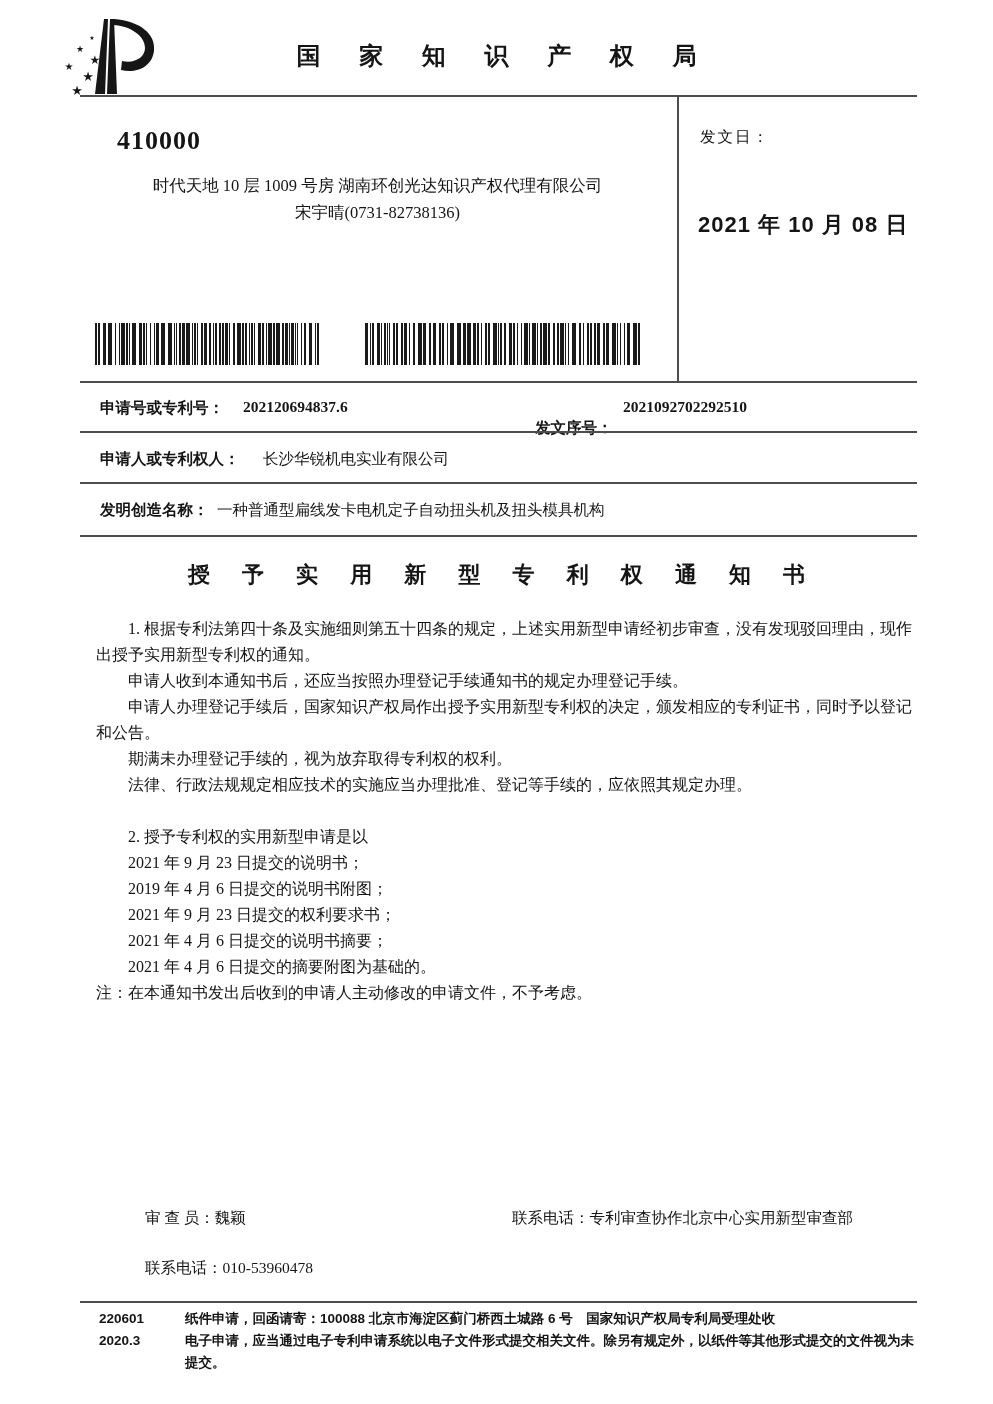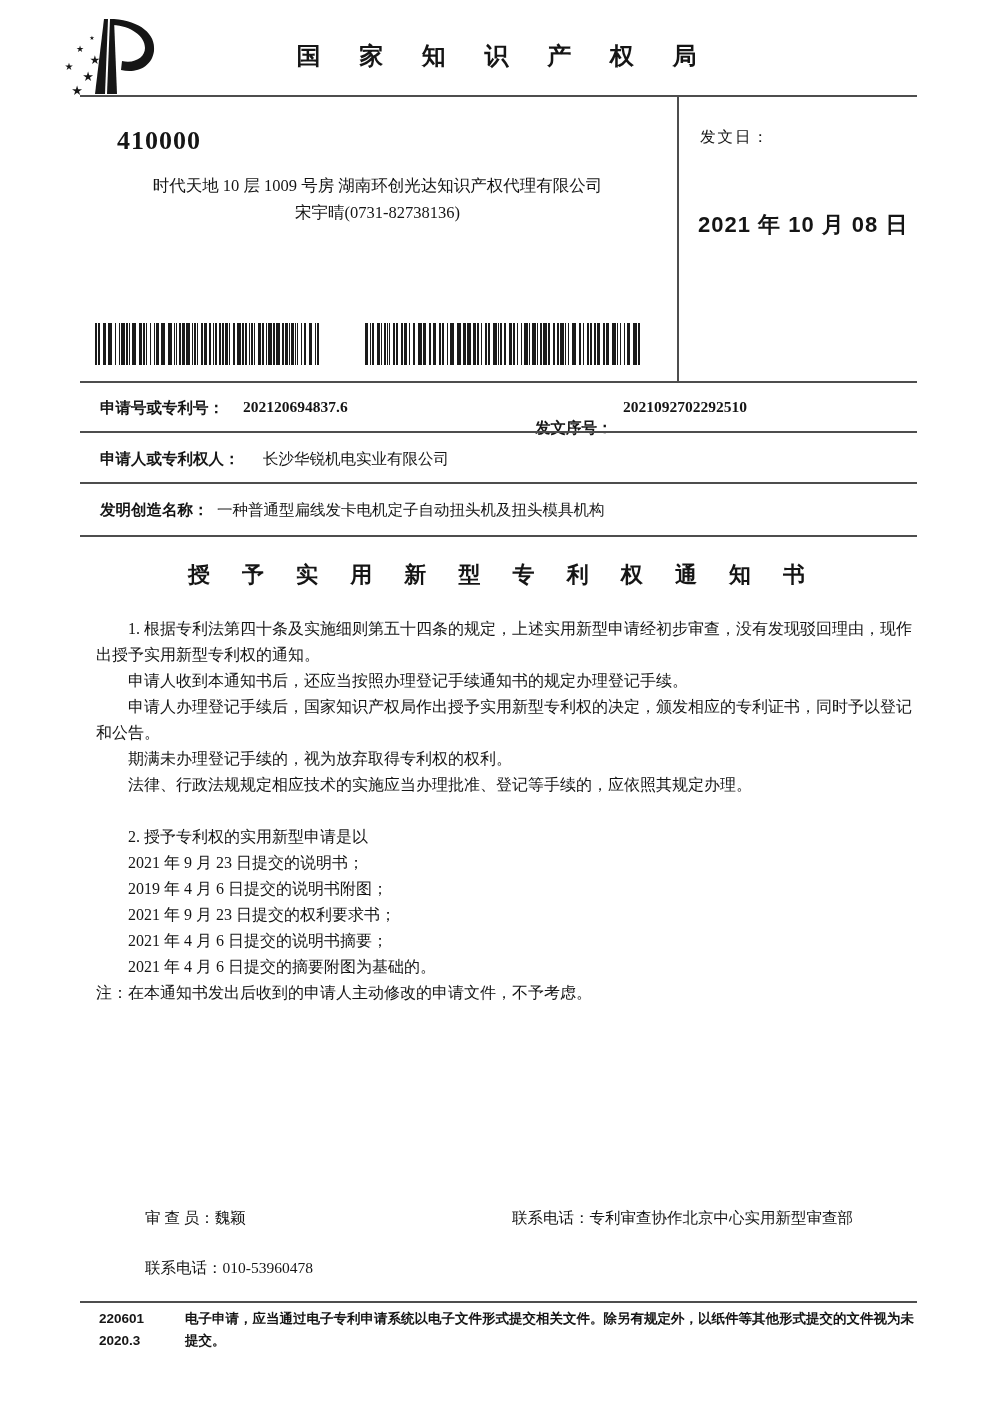--- a/index.html
+++ b/index.html
@@ -139,16 +139,17 @@
   <div class="phone">
     <span>联系电话：</span><span>010-53960478</span>
   </div>
 
   <div class="hr" style="top:1301px"></div>
   <div class="codes">
     <div>220601</div>
     <div>2020.3</div>
   </div>
   <div class="notes">
+    <p>纸件申请，回函请寄：100088 北京市海淀区蓟门桥西土城路 6 号　国家知识产权局专利局受理处收</p>
     <p>电子申请，应当通过电子专利申请系统以电子文件形式提交相关文件。除另有规定外，以纸件等其他形式提交的文件视为未提交。</p>
   </div>
 
 </div>
 
 </body></html>

